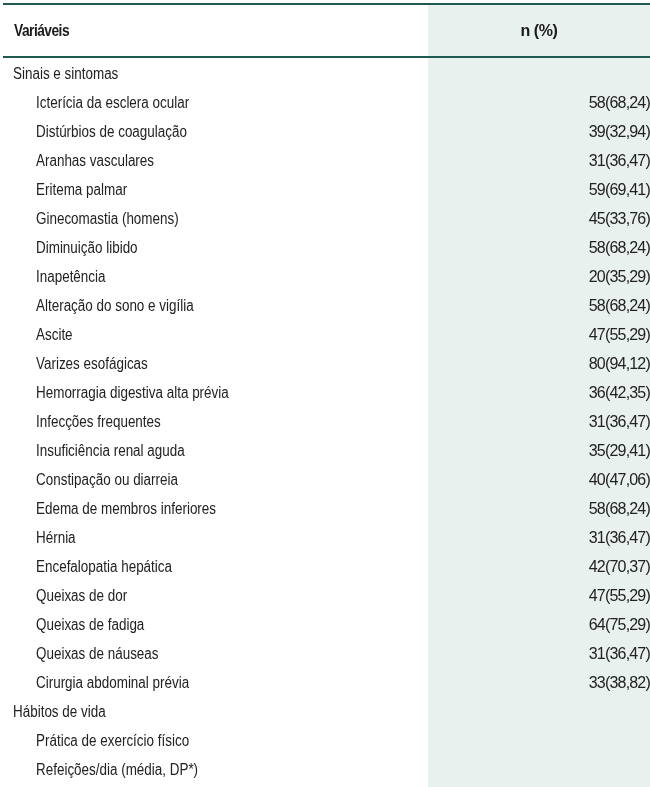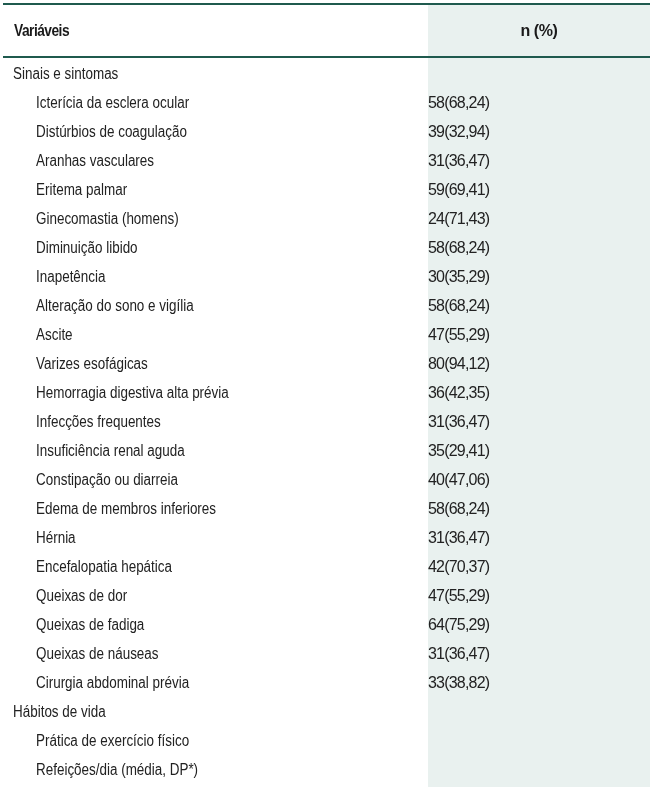--- a/index.html
+++ b/index.html
@@ -12,21 +12,21 @@
     .header .col1 { position: absolute; left: 14px; top: 17px; font-size: 16px; font-weight: bold;
                     letter-spacing: -0.6px; transform: scaleX(0.86); transform-origin: left center; color: #1a1a1a; }
     .header .col2 { position: absolute; left: 428px; width: 222px; top: 17px; font-size: 16px; font-weight: bold;
                     text-align: center; letter-spacing: -0.4px; color: #1a1a1a; }
     .rows { position: absolute; left: 0; top: 59px; width: 650px; }
     .row { position: relative; height: 29px; width: 594px; }
     .row .label { position: absolute; top: 6px; font-size: 16px; white-space: nowrap;
                   transform: scaleX(0.84); transform-origin: left center; color: #222; }
     .row.section .label { left: 13px; }
     .row.item .label { left: 36px; }
-    .row .value { position: absolute; left: 428px; width: 222px; top: 6px; font-size: 16px; text-align: left;
+    .row .value { position: absolute; left: 428px; width: 222px; top: 6px; font-size: 16px; text-align: right;
                   letter-spacing: -0.8px; color: #222; }
   </style>
 </head>
 <body>
 
 <div class="shade"></div>
 <div class="rule-top"></div>
 
 <div class="header">
   <span class="col1">Variáveis</span>
@@ -51,29 +51,29 @@
   <div class="row item">
     <span class="label">Aranhas vasculares</span>
     <span class="value">31(36,47)</span>
   </div>
   <div class="row item">
     <span class="label">Eritema palmar</span>
     <span class="value">59(69,41)</span>
   </div>
   <div class="row item">
     <span class="label">Ginecomastia (homens)</span>
-    <span class="value">24(71,43)</span>
+    <span class="value">45(33,76)</span>
   </div>
   <div class="row item">
     <span class="label">Diminuição libido</span>
     <span class="value">58(68,24)</span>
   </div>
   <div class="row item">
     <span class="label">Inapetência</span>
-    <span class="value">30(35,29)</span>
+    <span class="value">20(35,29)</span>
   </div>
   <div class="row item">
     <span class="label">Alteração do sono e vigília</span>
     <span class="value">58(68,24)</span>
   </div>
   <div class="row item">
     <span class="label">Ascite</span>
     <span class="value">47(55,29)</span>
   </div>
   <div class="row item">

